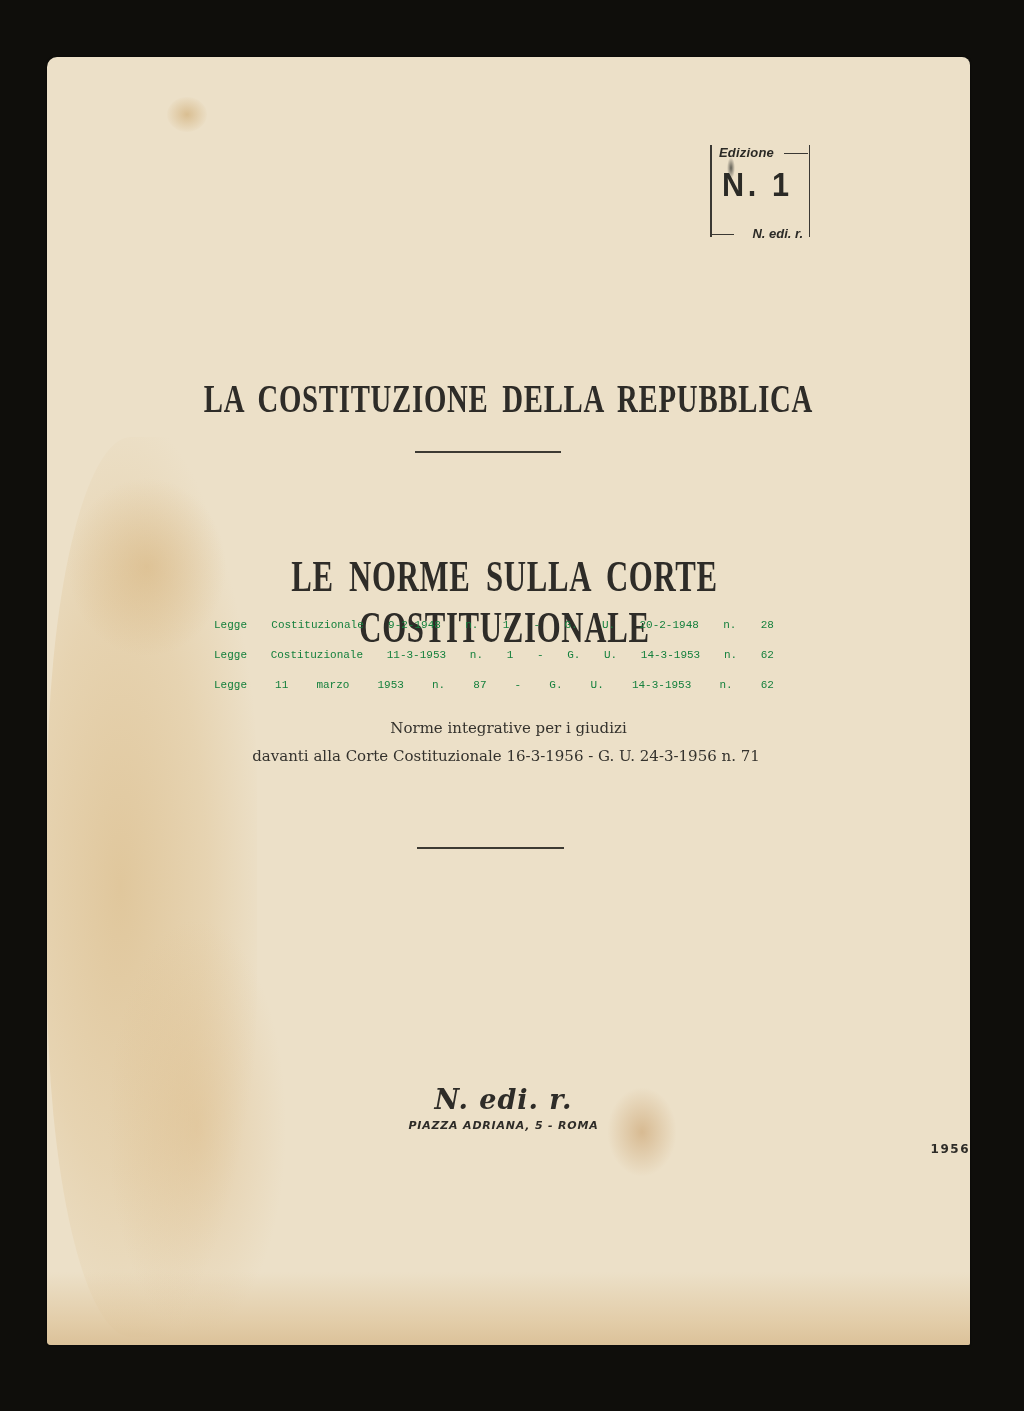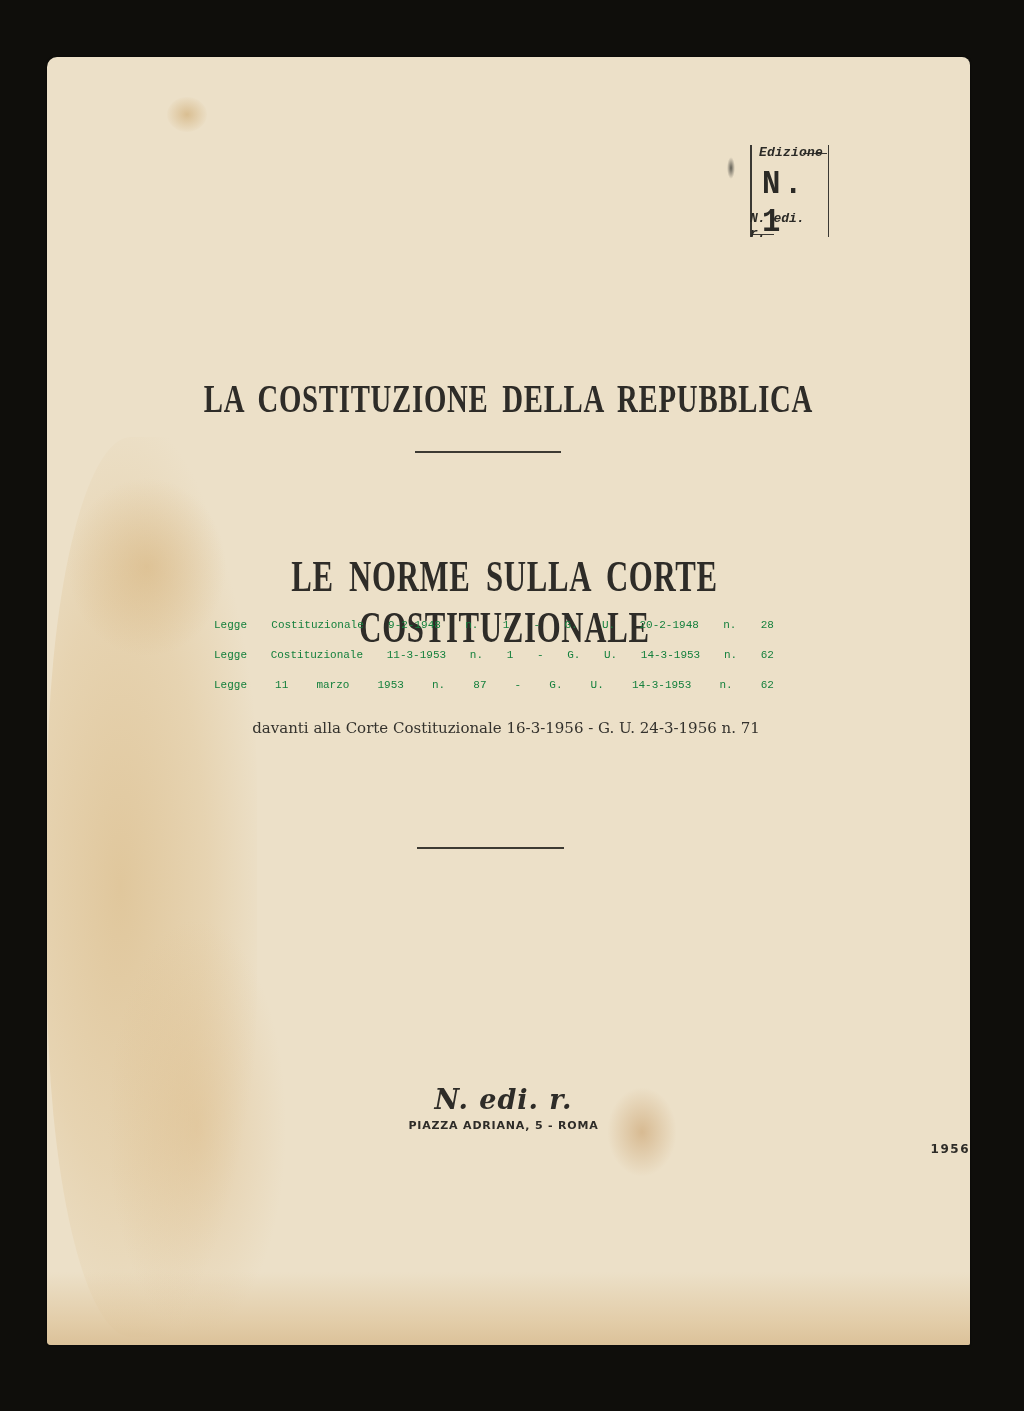--- a/index.html
+++ b/index.html
@@ -54,26 +54,26 @@
     border-radius: 0;
   }
   .stain-rightsplash {
     left: 560px; top: 1030px; width: 70px; height: 90px;
     background: radial-gradient(ellipse, rgba(190,140,80,0.45) 0%, rgba(236,224,200,0) 70%);
   }
 
   
   .edition-box {
     position: absolute;
-    left: 703px;
+    left: 663px;
     top: 88px;
-    width: 79px;
+    width: 100px;
     height: 96px;
     color: #2b2a26;
-    font-family: Liberation Mono, monospace;
+    font-family: Liberation Sans, sans-serif;
   }
   .edition-box .vline-left {
     position: absolute; left: 0; top: 0; width: 1.5px; height: 92px; background: #3a3833;
   }
   .edition-box .vline-right {
     position: absolute; right: 0; top: 0; width: 1.5px; height: 92px; background: #3a3833;
   }
   .edition-box .hline-top {
     position: absolute; right: 2px; top: 8px; width: 24px; height: 1.3px; background: #3a3833;
   }
@@ -185,20 +185,21 @@
     margin-top: 2px;
     margin-left: -10px;
     letter-spacing: 1px;
   }
   .pub-address {
     font-size: 11px;
     font-weight: bold;
     letter-spacing: 0.8px;
     margin-top: 4px;
     margin-left: -10px;
+    font-style: italic;
   }
   .pub-year {
     font-size: 12px;
     font-weight: bold;
     letter-spacing: 1.5px;
     margin-top: 10px;
     margin-left: -16px;
     text-align: right;
   }
 </style>
@@ -267,20 +268,21 @@
       <span>-</span>
       <span>G.</span>
       <span>U.</span>
       <span>14-3-1953</span>
       <span>n.</span>
       <span>62</span>
     </div>
   </div>
 
   <div class="integrative">
+    <div>Norme integrative per i giudizi</div>
     <div class="line2">davanti alla Corte Costituzionale 16-3-1956 - G. U. 24-3-1956 n. 71</div>
   </div>
 
   <div class="rule rule-2"></div>
 
   <div class="publisher">
     <div class="pub-logo">N. edi. r.</div>
     <div class="pub-address">PIAZZA ADRIANA, 5 - ROMA</div>
     <div class="pub-year">1956</div>
   </div>

